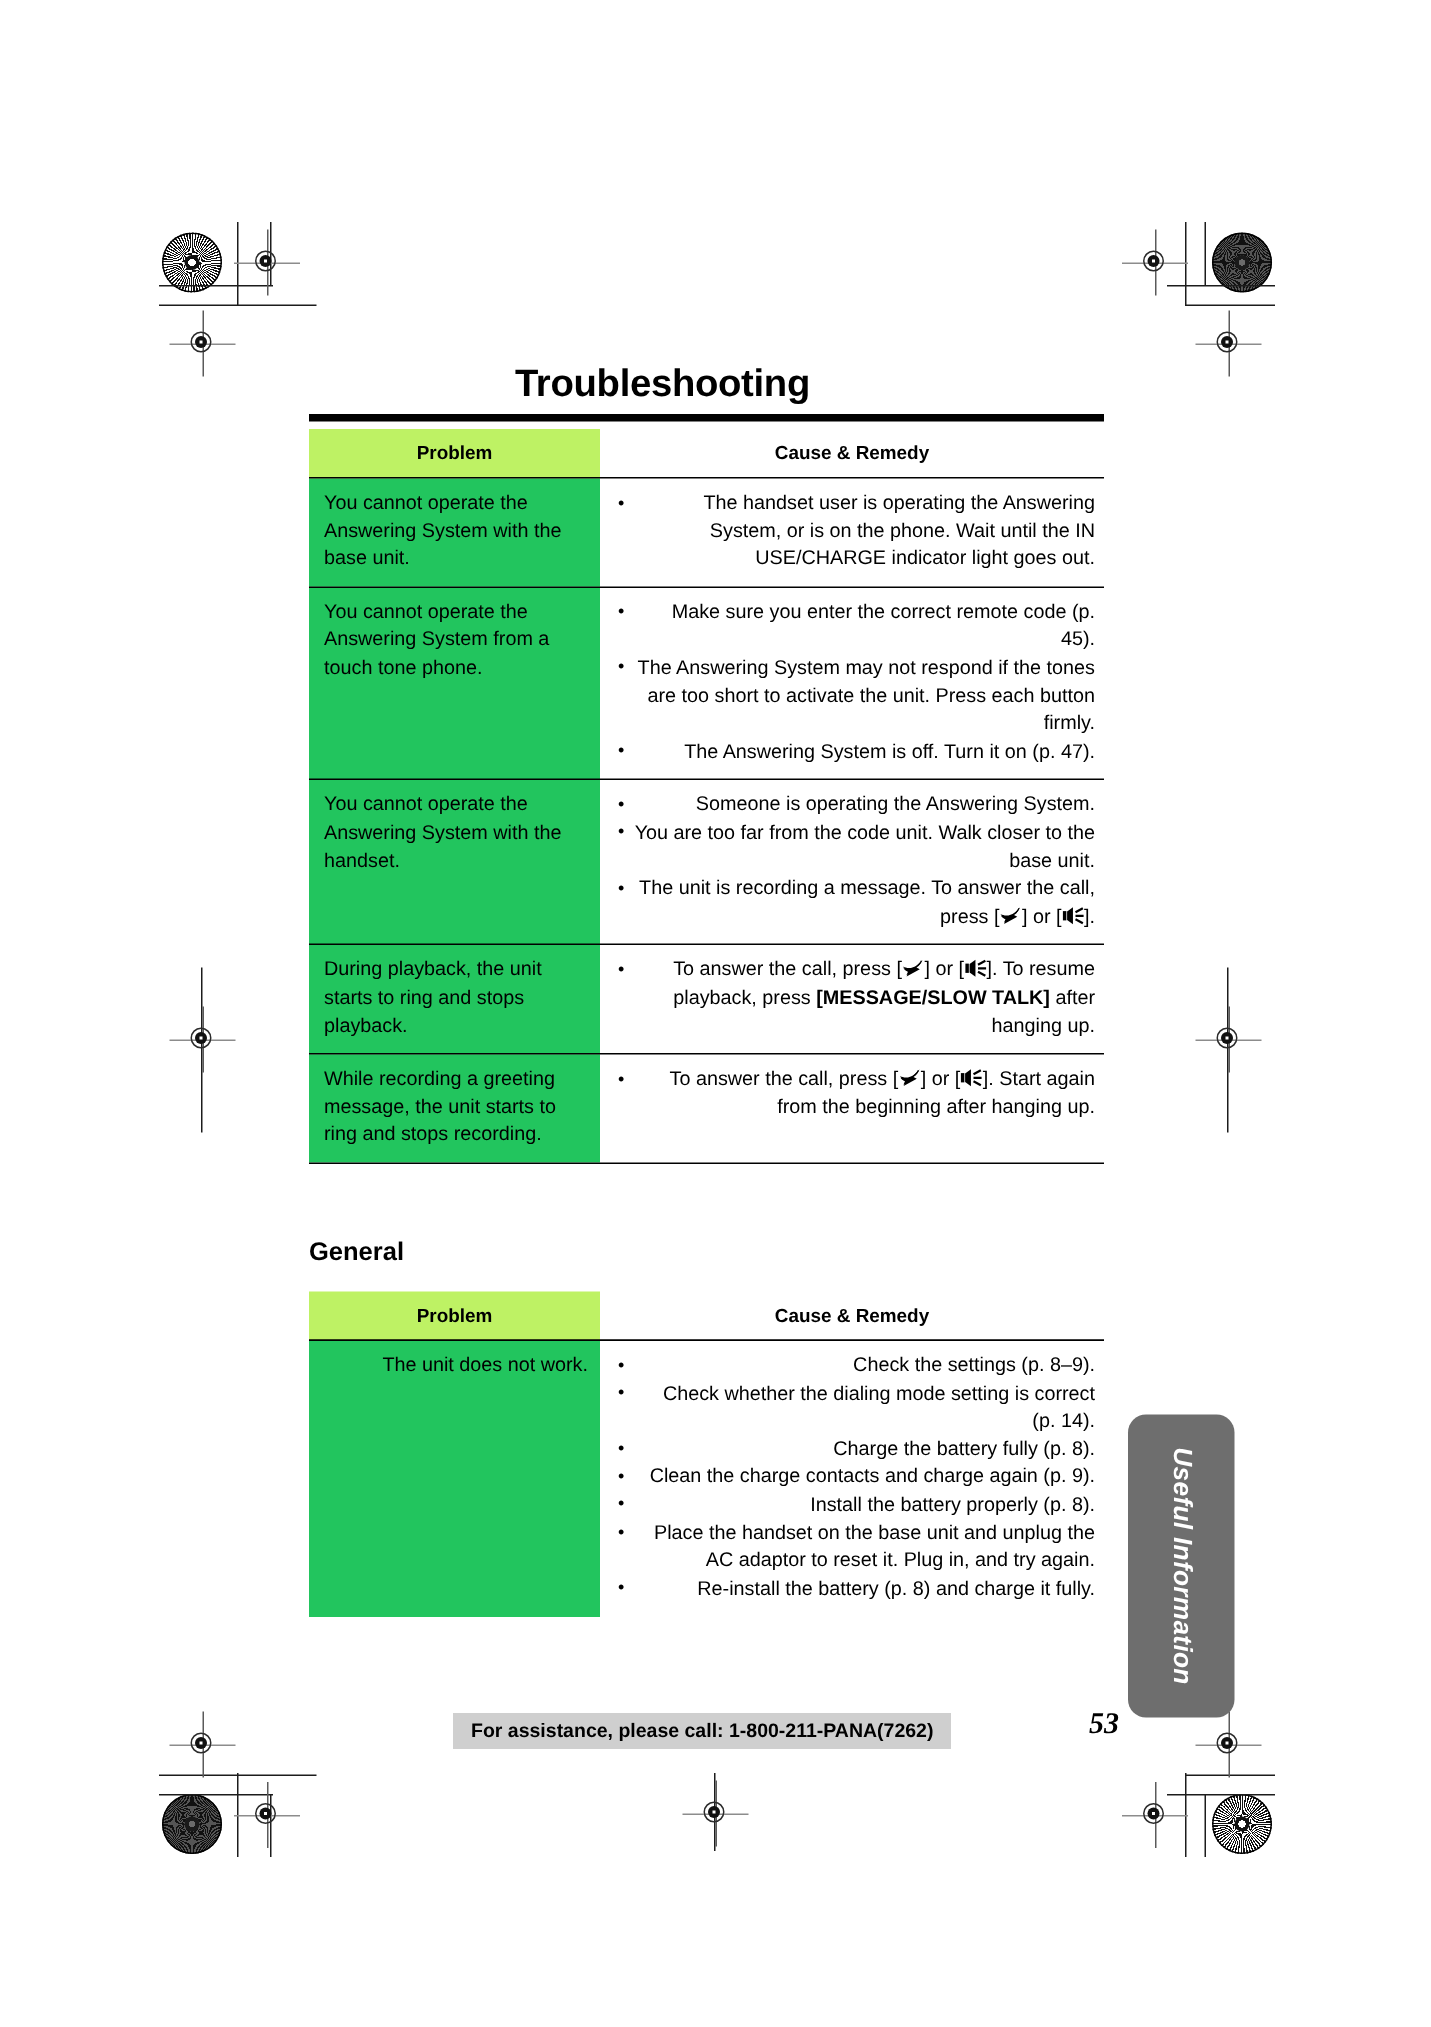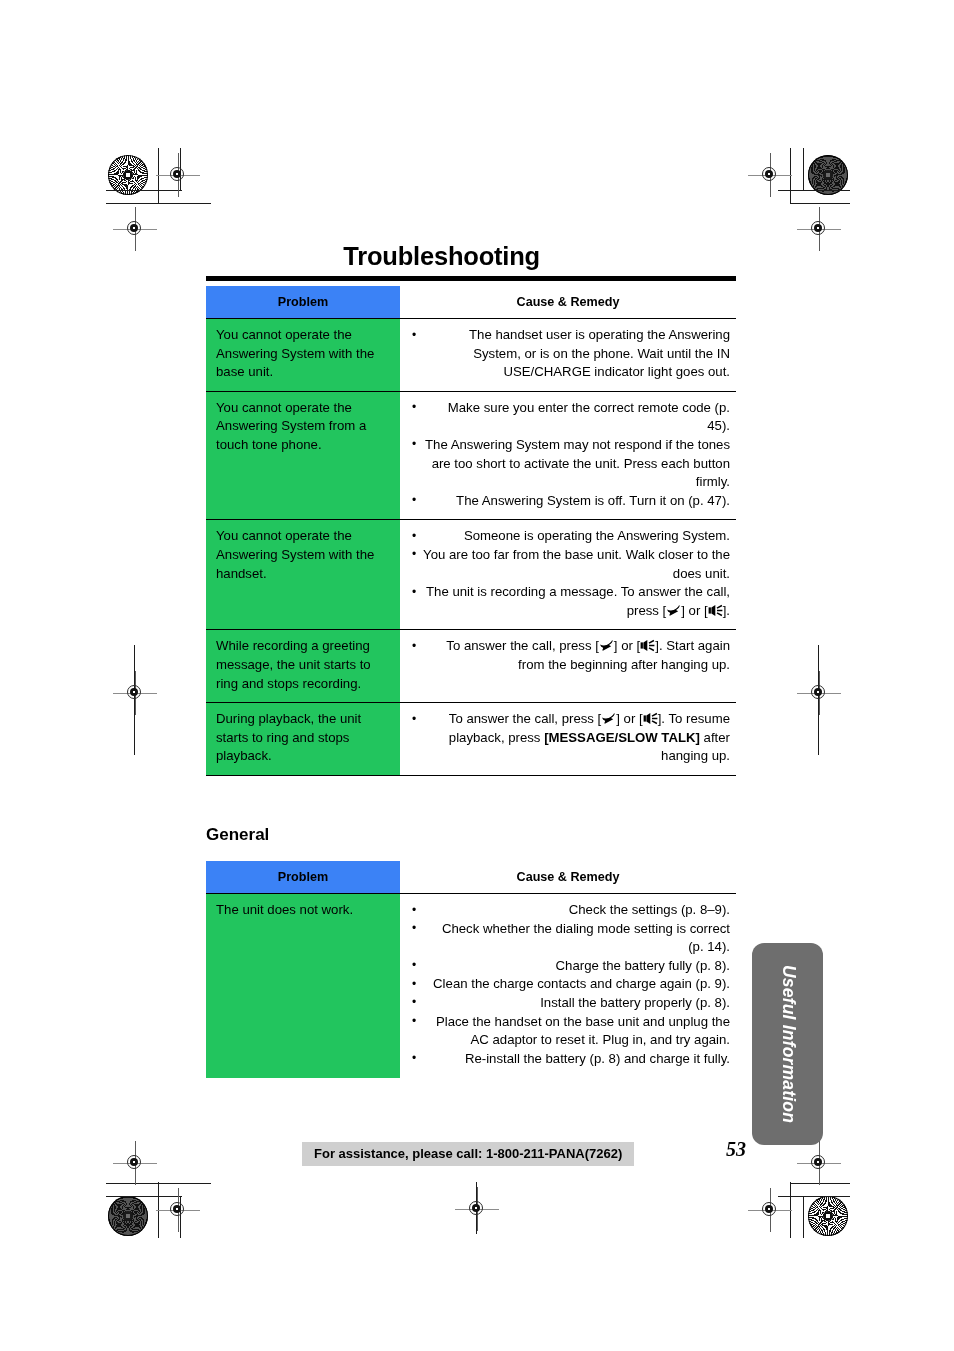--- a/index.html
+++ b/index.html
@@ -120,21 +120,21 @@
     table-layout: fixed;
   }
   .tbl col.c1 { width: 194px; }
   .tbl col.c2 { width: 336px; }
 
   .tbl th, .tbl td {
     vertical-align: top;
     padding: 0;
   }
   .tbl th {
-    background: #3b82f6;
+    background: #bef264;
     font-size: 12.6px;
     font-weight: bold;
     text-align: center;
     padding: 9px 4px 9px 4px;
     border-bottom: 1.6px solid #000;
   }
   .tbl th.hc2 {
     background: #ffffff;
   }
   .tbl td.prob {
@@ -380,65 +380,65 @@
               <li>The Answering System may not respond if the tones are too short to activate the unit. Press each button firmly.</li>
               <li>The Answering System is off. Turn it on (p. 47).</li>
             </ul>
           </td>
         </tr>
         <tr>
           <td class="prob">You cannot operate the Answering System with the handset.</td>
           <td class="rem">
             <ul class="bullets">
               <li>Someone is operating the Answering System.</li>
-              <li>You are too far from the base unit. Walk closer to the does unit.</li>
+              <li>You are too far from the code unit. Walk closer to the base unit.</li>
               <li>The unit is recording a message. To answer the call, press [<span class="keyicon"><svg viewBox="0 0 16 13" width="16" height="13" aria-hidden="true">
                     <path d="M13.6 1.6c-1.0 2.4-3.0 4.0-5.4 4.8l2.0 1.0-6.9 3.8 1.0-2.4c-1.4-.5-2.4-1.3-3.0-2.3 2.6 1.0 5.6 .6 8.1-1.0 1.6-1.1 2.8-2.5 3.5-4.1z" fill="#000"></path>
                     <path d="M14.0 0.9c-.6 2.1-2.0 3.9-4.0 5.1L12.2 7.2 3.4 12.0l1.4-3.2C3.0 8.1 1.7 6.9 1.0 5.4c2.9 1.6 6.6 1.2 9.3-.9 1.6-1.2 2.9-2.5 3.7-3.6z" fill="#000"></path>
                   </svg></span>] or [<span class="keyicon"><svg viewBox="0 0 16 13" width="16" height="13" aria-hidden="true">
                     <rect x="0.6" y="3.4" width="2.3" height="6.2" fill="#000"></rect>
                     <path d="M3.4 3.6 L7.3 0.9 L7.3 12.1 L3.4 9.4 Z" fill="#000"></path>
                     <path d="M9.0 4.1 L13.9 1.5" stroke="#000" stroke-width="1.5" fill="none"></path>
                     <path d="M9.0 6.5 L14.4 6.5" stroke="#000" stroke-width="1.5" fill="none"></path>
                     <path d="M9.0 8.9 L13.9 11.5" stroke="#000" stroke-width="1.5" fill="none"></path>
                   </svg></span>].</li>
             </ul>
           </td>
         </tr>
         <tr>
+          <td class="prob">During playback, the unit starts to ring and stops playback.</td>
+          <td class="rem">
+            <ul class="bullets">
+              <li>To answer the call, press [<span class="keyicon"><svg viewBox="0 0 16 13" width="16" height="13" aria-hidden="true">
+                    <path d="M13.6 1.6c-1.0 2.4-3.0 4.0-5.4 4.8l2.0 1.0-6.9 3.8 1.0-2.4c-1.4-.5-2.4-1.3-3.0-2.3 2.6 1.0 5.6 .6 8.1-1.0 1.6-1.1 2.8-2.5 3.5-4.1z" fill="#000"></path>
+                    <path d="M14.0 0.9c-.6 2.1-2.0 3.9-4.0 5.1L12.2 7.2 3.4 12.0l1.4-3.2C3.0 8.1 1.7 6.9 1.0 5.4c2.9 1.6 6.6 1.2 9.3-.9 1.6-1.2 2.9-2.5 3.7-3.6z" fill="#000"></path>
+                  </svg></span>] or [<span class="keyicon"><svg viewBox="0 0 16 13" width="16" height="13" aria-hidden="true">
+                    <rect x="0.6" y="3.4" width="2.3" height="6.2" fill="#000"></rect>
+                    <path d="M3.4 3.6 L7.3 0.9 L7.3 12.1 L3.4 9.4 Z" fill="#000"></path>
+                    <path d="M9.0 4.1 L13.9 1.5" stroke="#000" stroke-width="1.5" fill="none"></path>
+                    <path d="M9.0 6.5 L14.4 6.5" stroke="#000" stroke-width="1.5" fill="none"></path>
+                    <path d="M9.0 8.9 L13.9 11.5" stroke="#000" stroke-width="1.5" fill="none"></path>
+                  </svg></span>]. To resume playback, press <b class="keyname">[MESSAGE/SLOW TALK]</b> after hanging up.</li>
+            </ul>
+          </td>
+        </tr>
+        <tr>
           <td class="prob">While recording a greeting message, the unit starts to ring and stops recording.</td>
           <td class="rem">
             <ul class="bullets">
               <li>To answer the call, press [<span class="keyicon"><svg viewBox="0 0 16 13" width="16" height="13" aria-hidden="true">
                     <path d="M13.6 1.6c-1.0 2.4-3.0 4.0-5.4 4.8l2.0 1.0-6.9 3.8 1.0-2.4c-1.4-.5-2.4-1.3-3.0-2.3 2.6 1.0 5.6 .6 8.1-1.0 1.6-1.1 2.8-2.5 3.5-4.1z" fill="#000"></path>
                     <path d="M14.0 0.9c-.6 2.1-2.0 3.9-4.0 5.1L12.2 7.2 3.4 12.0l1.4-3.2C3.0 8.1 1.7 6.9 1.0 5.4c2.9 1.6 6.6 1.2 9.3-.9 1.6-1.2 2.9-2.5 3.7-3.6z" fill="#000"></path>
                   </svg></span>] or [<span class="keyicon"><svg viewBox="0 0 16 13" width="16" height="13" aria-hidden="true">
                     <rect x="0.6" y="3.4" width="2.3" height="6.2" fill="#000"></rect>
                     <path d="M3.4 3.6 L7.3 0.9 L7.3 12.1 L3.4 9.4 Z" fill="#000"></path>
                     <path d="M9.0 4.1 L13.9 1.5" stroke="#000" stroke-width="1.5" fill="none"></path>
                     <path d="M9.0 6.5 L14.4 6.5" stroke="#000" stroke-width="1.5" fill="none"></path>
                     <path d="M9.0 8.9 L13.9 11.5" stroke="#000" stroke-width="1.5" fill="none"></path>
                   </svg></span>]. Start again from the beginning after hanging up.</li>
-            </ul>
-          </td>
-        </tr>
-        <tr>
-          <td class="prob">During playback, the unit starts to ring and stops playback.</td>
-          <td class="rem">
-            <ul class="bullets">
-              <li>To answer the call, press [<span class="keyicon"><svg viewBox="0 0 16 13" width="16" height="13" aria-hidden="true">
-                    <path d="M13.6 1.6c-1.0 2.4-3.0 4.0-5.4 4.8l2.0 1.0-6.9 3.8 1.0-2.4c-1.4-.5-2.4-1.3-3.0-2.3 2.6 1.0 5.6 .6 8.1-1.0 1.6-1.1 2.8-2.5 3.5-4.1z" fill="#000"></path>
-                    <path d="M14.0 0.9c-.6 2.1-2.0 3.9-4.0 5.1L12.2 7.2 3.4 12.0l1.4-3.2C3.0 8.1 1.7 6.9 1.0 5.4c2.9 1.6 6.6 1.2 9.3-.9 1.6-1.2 2.9-2.5 3.7-3.6z" fill="#000"></path>
-                  </svg></span>] or [<span class="keyicon"><svg viewBox="0 0 16 13" width="16" height="13" aria-hidden="true">
-                    <rect x="0.6" y="3.4" width="2.3" height="6.2" fill="#000"></rect>
-                    <path d="M3.4 3.6 L7.3 0.9 L7.3 12.1 L3.4 9.4 Z" fill="#000"></path>
-                    <path d="M9.0 4.1 L13.9 1.5" stroke="#000" stroke-width="1.5" fill="none"></path>
-                    <path d="M9.0 6.5 L14.4 6.5" stroke="#000" stroke-width="1.5" fill="none"></path>
-                    <path d="M9.0 8.9 L13.9 11.5" stroke="#000" stroke-width="1.5" fill="none"></path>
-                  </svg></span>]. To resume playback, press <b class="keyname">[MESSAGE/SLOW TALK]</b> after hanging up.</li>
             </ul>
           </td>
         </tr>
       </tbody>
   </table>
 
   <div class="sect-head" style="top:805px;">General</div>
 
   <table class="tbl" id="tbl-general" style="top:841px;">
     <colgroup>
@@ -446,21 +446,21 @@
         <col class="c2">
       </colgroup>
     <thead>
       <tr>
         <th>Problem</th>
         <th class="hc2">Cause &amp; Remedy</th>
       </tr>
     </thead>
     <tbody>
         <tr class="last">
-          <td class="prob" style="height: 168px;">The unit does not work.</td>
+          <td class="prob" style="height: 168px; text-align: right;">The unit does not work.</td>
           <td class="rem">
             <ul class="bullets">
               <li>Check the settings (p. 8–9).</li>
               <li>Check whether the dialing mode setting is correct (p. 14).</li>
               <li>Charge the battery fully (p. 8).</li>
               <li>Clean the charge contacts and charge again (p. 9).</li>
               <li>Install the battery properly (p. 8).</li>
               <li>Place the handset on the base unit and unplug the AC adaptor to reset it. Plug in, and try again.</li>
               <li>Re-install the battery (p. 8) and charge it fully.</li>
             </ul>

